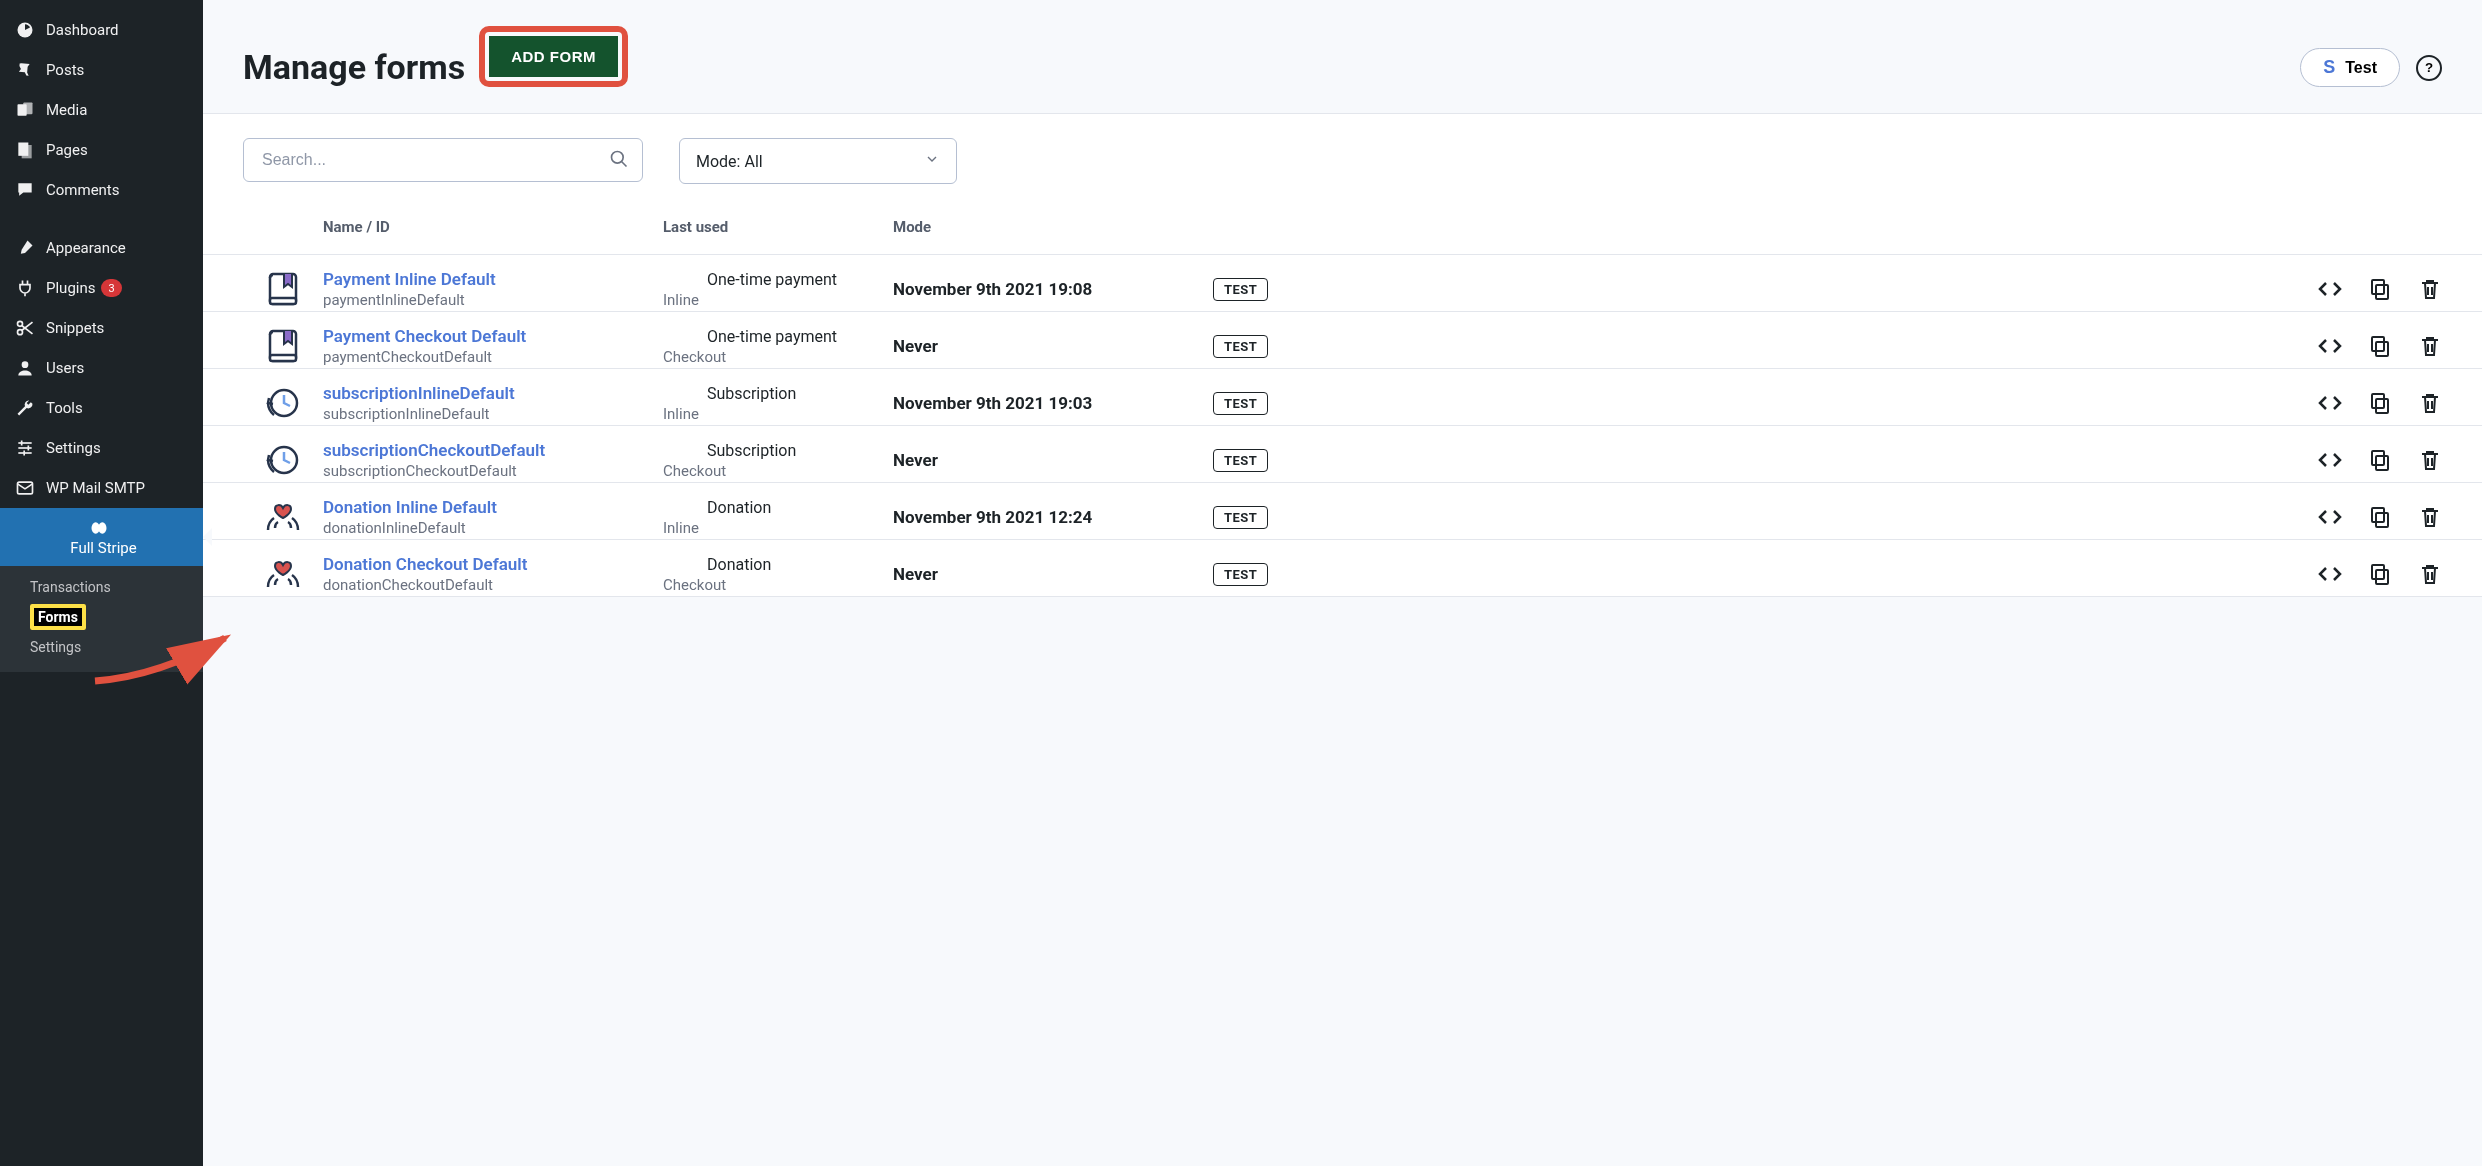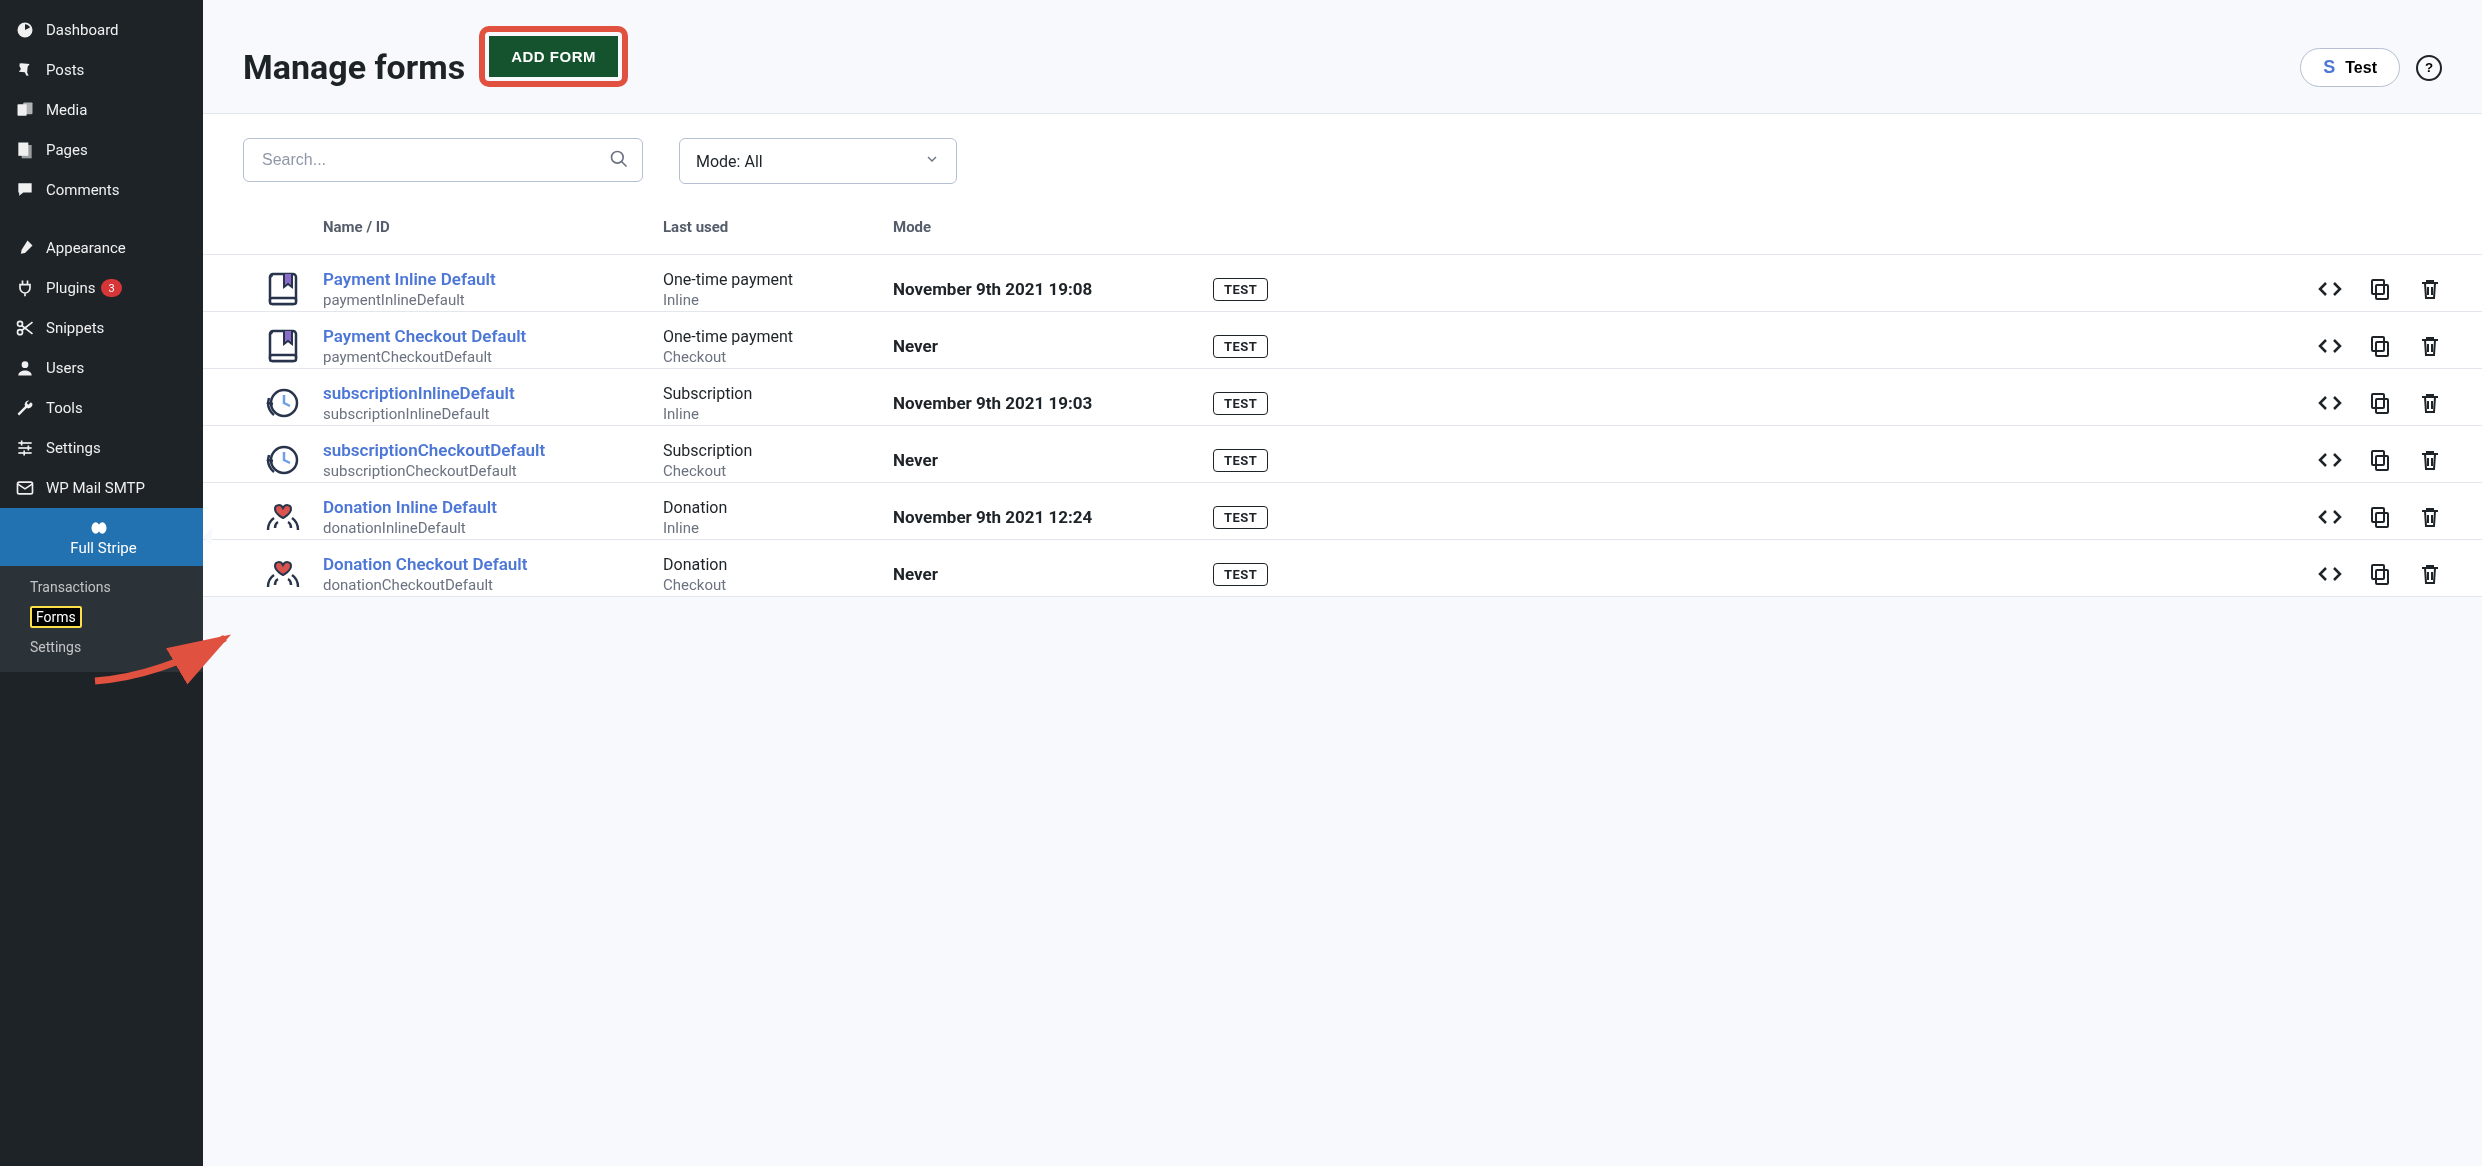--- a/index.html
+++ b/index.html
@@ -11,21 +11,21 @@
   .sidebar-item { display: flex; align-items: center; padding: 9px 10px 9px 14px; cursor: pointer; font-size: 15px; }
   .sidebar-item .icon { width: 22px; height: 22px; margin-right: 10px; display: flex; align-items: center; justify-content: center; }
   .sidebar-item.current { background: #2271b1; color: #fff; position: relative; flex-direction: column; }
   .sidebar-item.current::after {
     content: ""; position: absolute; right: -9px; top: 50%; transform: translateY(-50%);
     width: 0; height: 0; border-top: 9px solid transparent; border-bottom: 9px solid transparent; border-right: 9px solid #f7f9fc;
   }
   .sidebar-badge { background: #d63638; color: #fff; border-radius: 10px; font-size: 11px; padding: 1px 7px; margin-left: 6px; display:inline-flex; align-items:center; justify-content:center; min-width:18px; height:18px;}
   .sidebar-sub { background: #2c3338; padding: 6px 0 10px 16px; }
   .sidebar-sub .subitem { padding: 7px 14px; font-size: 14px; color: #c3c4c7; cursor: pointer; }
-  .sidebar-sub .subitem.active span.inner { background: #000; color: #fff; padding: 1px 4px; border: 2px solid #fde047; border-radius: 2px; }
+  .sidebar-sub .subitem.active span.inner { background: #000; color: #fff; padding: 1px 4px; border: 4px solid #fde047; border-radius: 2px; font-weight: bold; }
   .sidebar-sub .subitem.active { color: #fff; }
   svg.wp-ico { width: 20px; height: 20px; fill: #a7aaad; }
   .sidebar-item.current svg.wp-ico { fill: #fff; }
 
   
   .annotation-arrow { position: absolute; left: 90px; top: 626px; width: 150px; height: 60px; pointer-events: none; }
 
   
   .main { flex: 1; background: #f7f9fc; display: flex; flex-direction: column; }
   .topbar { display: flex; align-items: flex-end; padding: 26px 40px 26px 40px; }
@@ -47,21 +47,21 @@
   .mode-select { width: 278px; padding: 12px 16px; border: 1px solid #b5bfd2; border-radius: 6px; font-size: 16px; display: flex; align-items: center; justify-content: space-between; cursor: pointer; background:#fff; }
 
   .table-wrap { background: #fff; }
   .thead, .trow { display: grid; grid-template-columns: 80px 340px 230px 320px 200px 1fr; align-items: center; padding: 0 40px; }
   .th { font-size: 15px; font-weight: 700; color: #555d6b; padding: 24px 0 18px 0; }
   .thead { border-bottom: 1px solid #e3e6ec; }
   .trow { border-bottom: 1px solid #e3e6ec; padding-top: 14px; padding-bottom: 2px; }
   .trow .icon-cell { display: flex; justify-content: center; }
   .trow .name a { color: #4c77d6; font-weight: 600; text-decoration: none; font-size: 17px; }
   .trow .name .sub { color: #6b7280; font-size: 15px; margin-top: 2px; }
-  .trow .type .t1 { font-size: 16px; color: #1d2327; }
+  .trow .type .t1 { font-size: 16px; color: #1d2327; margin-left: 44px; }
   .trow .type .t2 { font-size: 15px; color: #6b7280; margin-top: 2px; }
   .trow .lastused { font-size: 17px; font-weight: 700; color: #1d2327; }
   .trow .mode-badge { border: 1.5px solid #1d2327; border-radius: 4px; padding: 3px 10px; font-size: 13px; font-weight: 700; letter-spacing: 0.5px; display:inline-block; }
   .trow .actions { display: flex; gap: 26px; justify-content: flex-end; }
   .trow .actions .act { cursor: pointer; display:flex; align-items:center; }
   svg.act-ico { width: 24px; height: 24px; fill: none; stroke: #6b7280; stroke-width: 2; }
   svg.type-ico { width: 38px; height: 38px; }
 </style>
 </head>
 <body>

